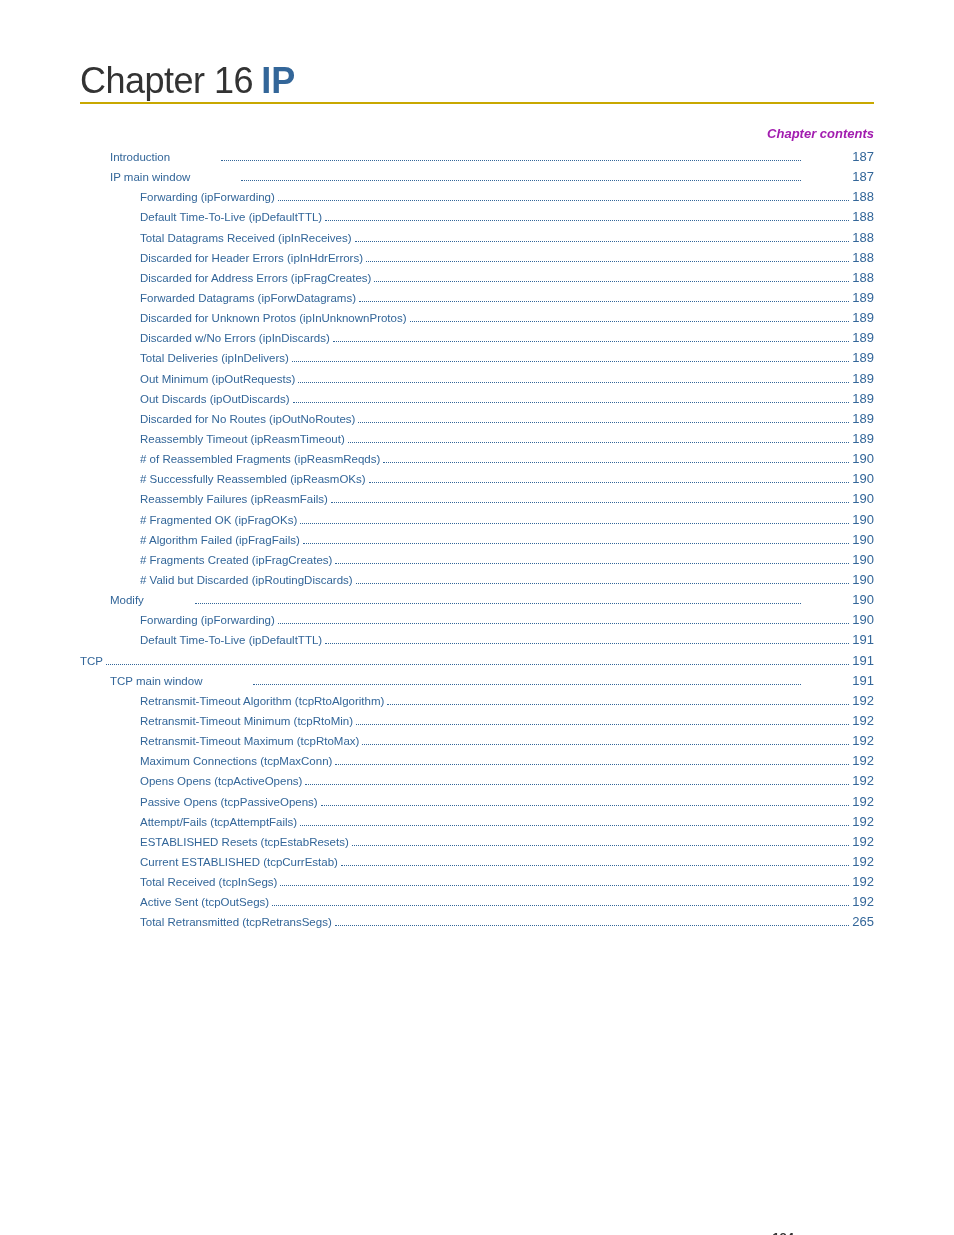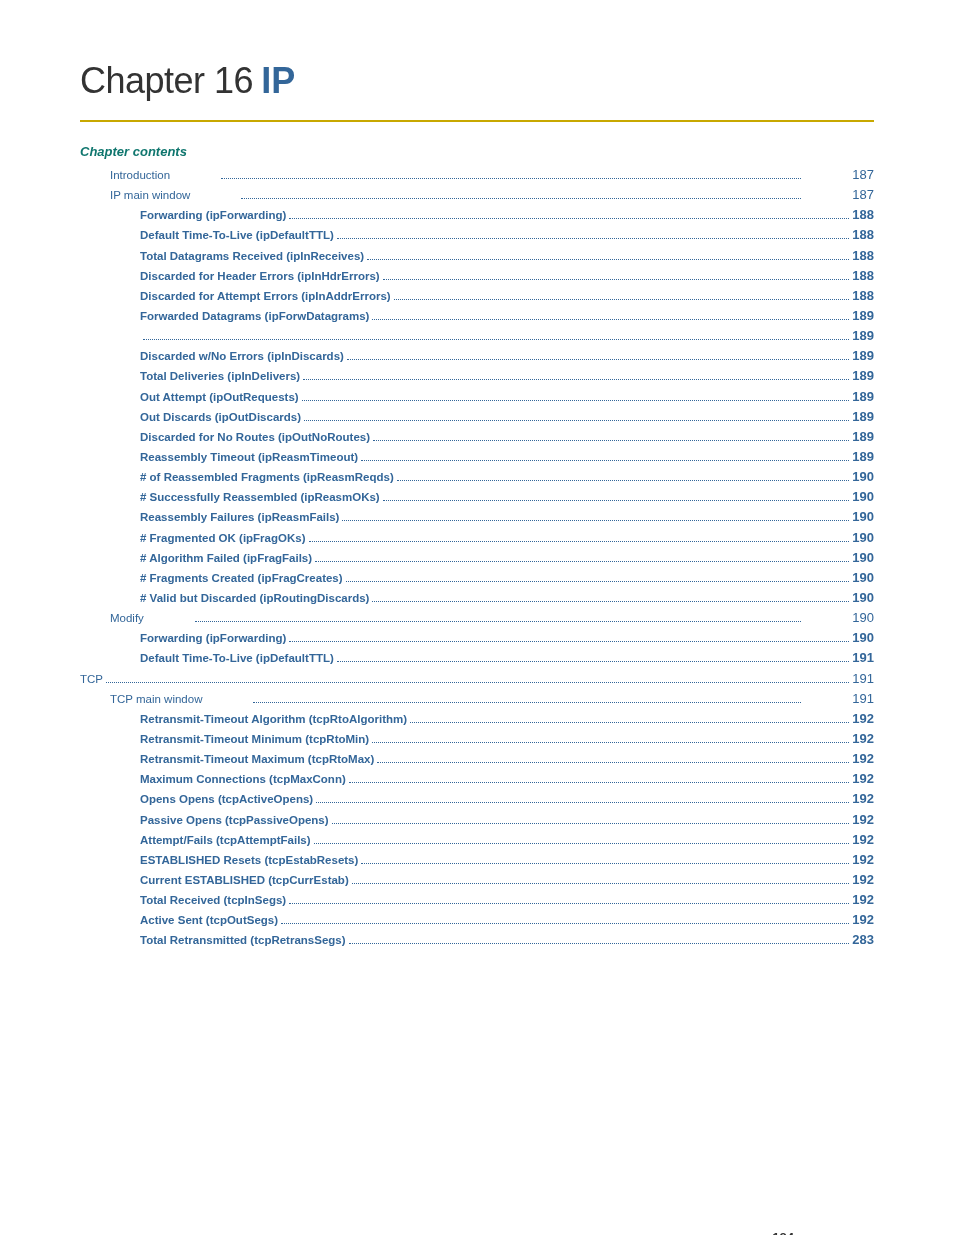--- a/index.html
+++ b/index.html
@@ -7,21 +7,21 @@
       background: #fff;
       font-family: Arial, Helvetica, sans-serif;
       color: #333;
       width: 954px;
       min-height: 1235px;
       padding: 60px 80px 60px 80px;
     }
 
     .chapter-header {
       margin-bottom: 18px;
-      padding-bottom: 18px;
+      padding-bottom: 0;
       border-bottom: 2px solid #c8a800;
     }
 
     .chapter-title {
       font-size: 36px;
       font-weight: 300;
       color: #333;
       letter-spacing: -0.5px;
     }
 
@@ -29,23 +29,24 @@
       font-size: 36px;
       font-weight: 700;
       color: #336699;
       margin-left: 8px;
     }
 
     .chapter-contents-label {
       font-size: 13px;
       font-weight: 700;
       font-style: italic;
-      color: #0f766e;
+      color: #a21caf;
       margin-top: 22px;
       margin-bottom: 6px;
+      text-align: right;
     }
 
     .toc-entry {
       display: flex;
       justify-content: space-between;
       align-items: baseline;
       font-size: 11.5px;
       line-height: 1.55;
       color: #336699;
     }
@@ -64,21 +65,21 @@
 
     .toc-page {
       white-space: nowrap;
       color: #336699;
       font-size: 13px;
     }
 
     
     .indent-0 { padding-left: 0px; }
     .indent-1 { padding-left: 30px; gap: 48px; }
-    .indent-2 { padding-left: 60px; font-weight: bold; }
+    .indent-2 { padding-left: 60px; }
 
     .page-number-footer {
       position: absolute;
       bottom: 50px;
       right: 80px;
       font-size: 13px;
       font-weight: 700;
       color: #333;
     }
 
@@ -123,45 +124,46 @@
         <span class="toc-entry-text">Total Datagrams Received (ipInReceives)</span>
         <span class="toc-dots"></span>
         <span class="toc-page">188</span>
       </div>
       <div class="toc-entry indent-2">
         <span class="toc-entry-text">Discarded for Header Errors (ipInHdrErrors)</span>
         <span class="toc-dots"></span>
         <span class="toc-page">188</span>
       </div>
       <div class="toc-entry indent-2">
-        <span class="toc-entry-text">Discarded for Attempt Errors (ipInAddrErrors)</span>
+        <span class="toc-entry-text">Discarded for Address Errors (ipFragCreates)</span>
         <span class="toc-dots"></span>
         <span class="toc-page">188</span>
       </div>
       <div class="toc-entry indent-2">
         <span class="toc-entry-text">Forwarded Datagrams (ipForwDatagrams)</span>
         <span class="toc-dots"></span>
         <span class="toc-page">189</span>
       </div>
       <div class="toc-entry indent-2">
+        <span class="toc-entry-text">Discarded for Unknown Protos (ipInUnknownProtos)</span>
         <span class="toc-dots"></span>
         <span class="toc-page">189</span>
       </div>
       <div class="toc-entry indent-2">
         <span class="toc-entry-text">Discarded w/No Errors (ipInDiscards)</span>
         <span class="toc-dots"></span>
         <span class="toc-page">189</span>
       </div>
       <div class="toc-entry indent-2">
         <span class="toc-entry-text">Total Deliveries (ipInDelivers)</span>
         <span class="toc-dots"></span>
         <span class="toc-page">189</span>
       </div>
       <div class="toc-entry indent-2">
-        <span class="toc-entry-text">Out Attempt (ipOutRequests)</span>
+        <span class="toc-entry-text">Out Minimum (ipOutRequests)</span>
         <span class="toc-dots"></span>
         <span class="toc-page">189</span>
       </div>
       <div class="toc-entry indent-2">
         <span class="toc-entry-text">Out Discards (ipOutDiscards)</span>
         <span class="toc-dots"></span>
         <span class="toc-page">189</span>
       </div>
       <div class="toc-entry indent-2">
         <span class="toc-entry-text">Discarded for No Routes (ipOutNoRoutes)</span>
@@ -284,18 +286,18 @@
         <span class="toc-page">192</span>
       </div>
       <div class="toc-entry indent-2">
         <span class="toc-entry-text">Active Sent (tcpOutSegs)</span>
         <span class="toc-dots"></span>
         <span class="toc-page">192</span>
       </div>
       <div class="toc-entry indent-2">
         <span class="toc-entry-text">Total Retransmitted (tcpRetransSegs)</span>
         <span class="toc-dots"></span>
-        <span class="toc-page">283</span>
+        <span class="toc-page">265</span>
       </div>
     </div>
 
   <div class="page-number-footer">184</div>
 </div>
 
 </body></html>

